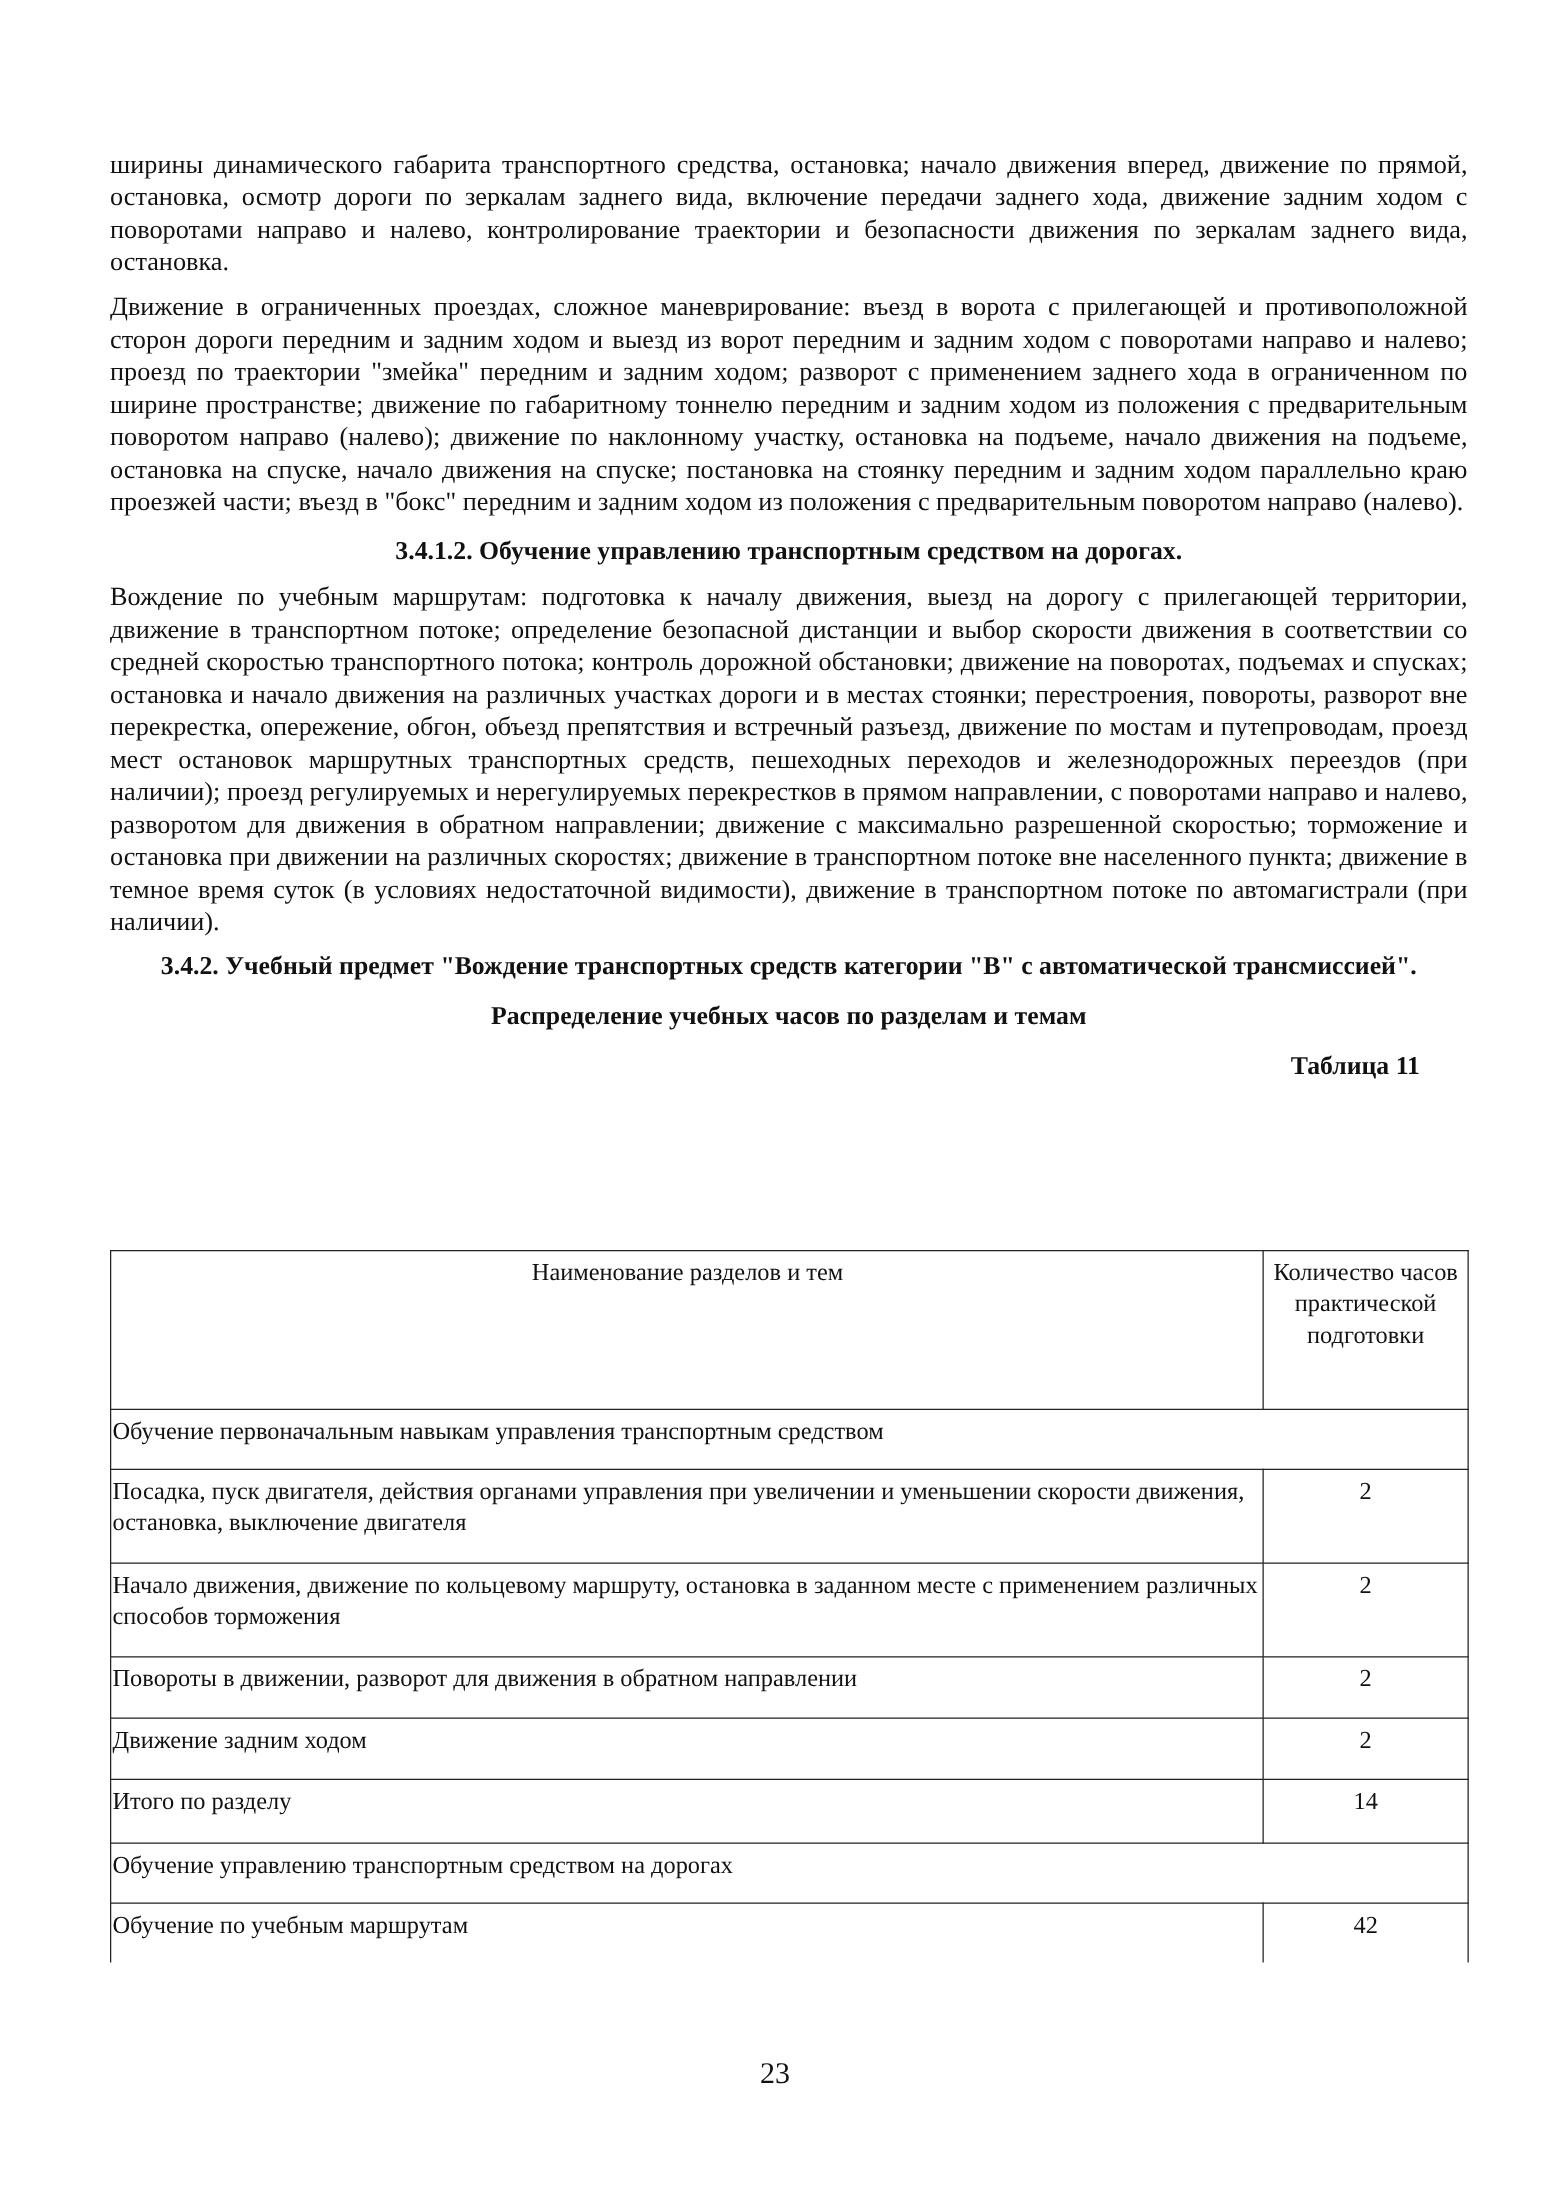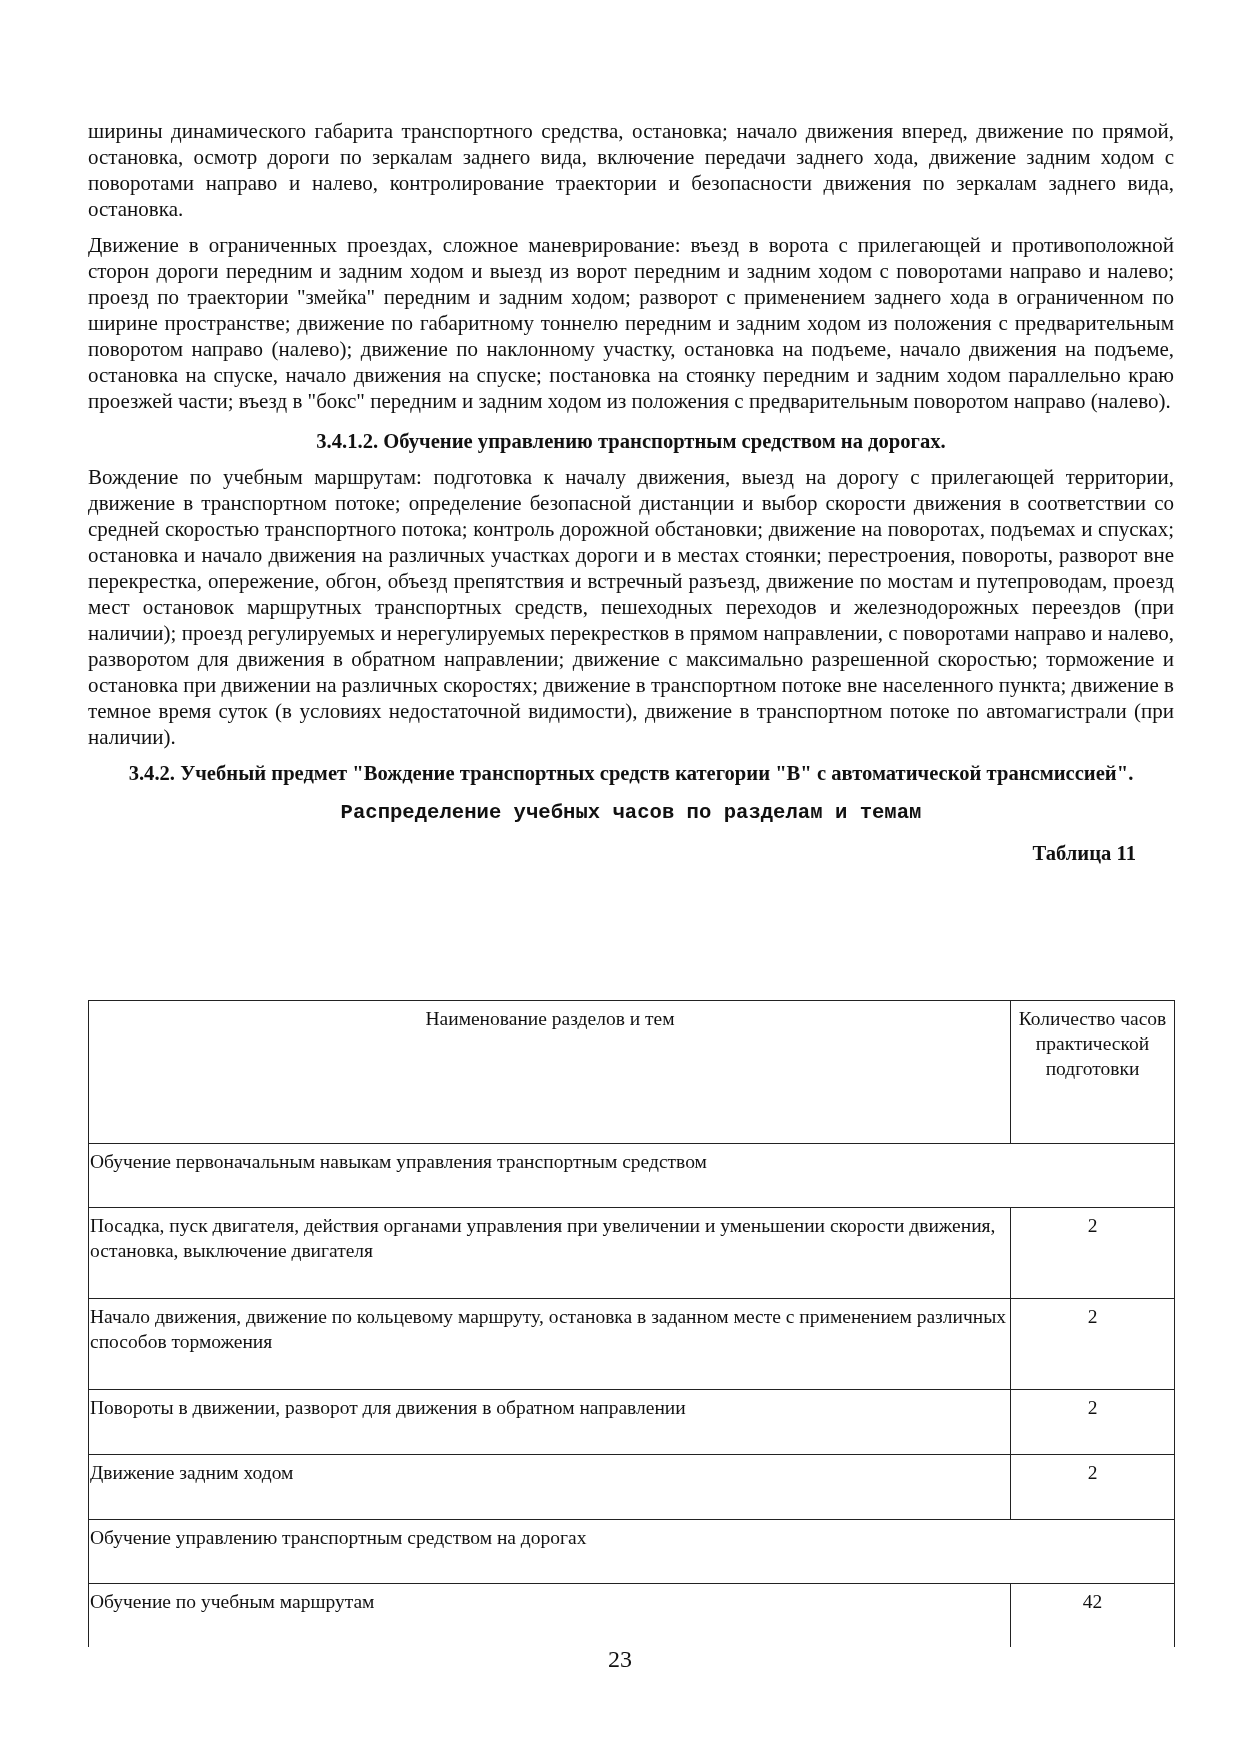--- a/index.html
+++ b/index.html
@@ -12,31 +12,31 @@
   .para {
     font-size: 21px; line-height: 26px; text-align: justify;
     margin: 0 0 10px 0; text-align-last: left;
   }
   .heading {
     font-weight: bold; font-size: 20.6px; line-height: 26px;
     text-align: center; margin: 0;
   }
   .h-3412 { margin: 14px 0 10px 0; }
   .h-342 { margin: 8px 0 0 0; padding: 0 40px; }
-  .subheading { margin: 14px 0 0 0; font-family: Liberation Mono, monospace; }
+  .subheading { margin: 14px 0 0 0; }
   .table-caption {
     font-weight: bold; font-size: 20.6px; line-height: 26px;
     text-align: right; margin: 14px 38px 0 0;
   }
   table.hours {
     position: absolute; left: 88px; top: 1000px; width: 1087px;
     border-collapse: collapse; font-size: 19.5px; line-height: 25px;
   }
   table.hours td {
-    border: 1.5px solid #222; vertical-align: top; padding: 5px 0 16px 1px; margin-left: 10px;
+    border: 1.5px solid #222; vertical-align: top; padding: 5px 0 0 1px; margin-left: 10px;
   }
   table.hours td.num { text-align: center; width: 163px; padding-left: 0; }
   table.hours tr.head td { height: 121px; }
   table.hours tr.head td.name { text-align: center; }
   table.hours tr.sec td { height: 42px; }
   table.hours tr.sec.center td { text-align: left; font-family: Liberation Serif, serif; }
   table.hours tr.r2 td { height: 69px; }
   table.hours tr.r1 td { height: 43px; }
   table.hours tr.tot td { height: 45px; }
   table.hours tr.last td { height: 42px; border-bottom: none; }
@@ -76,20 +76,24 @@
     <td class="num">2</td>
   </tr>
   <tr class="r1">
     <td>Повороты в движении, разворот для движения в обратном направлении</td>
     <td class="num">2</td>
   </tr>
   <tr class="r1">
     <td>Движение задним ходом</td>
     <td class="num">2</td>
   </tr>
+  <tr class="tot">
+    <td>Итого по разделу</td>
+    <td class="num">14</td>
+  </tr>
   <tr class="sec center">
     <td colspan="2">Обучение управлению транспортным средством на дорогах</td>
   </tr>
   <tr class="last">
     <td>Обучение по учебным маршрутам</td>
     <td class="num">42</td>
   </tr>
 </tbody>
   </table>
 

